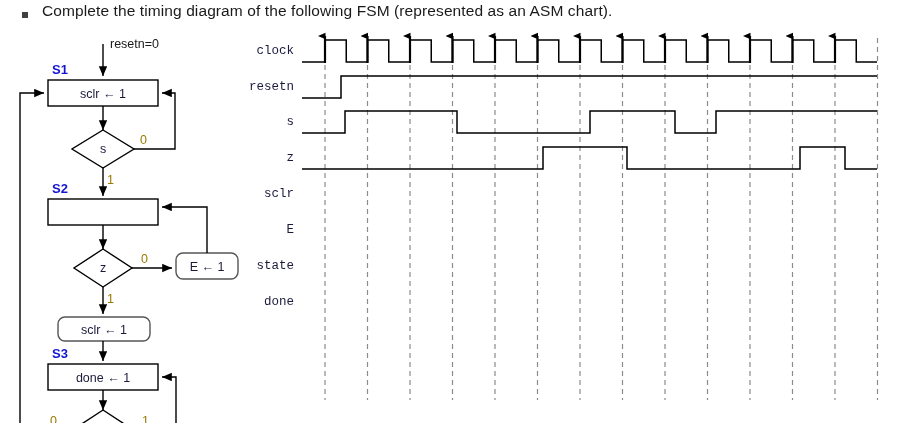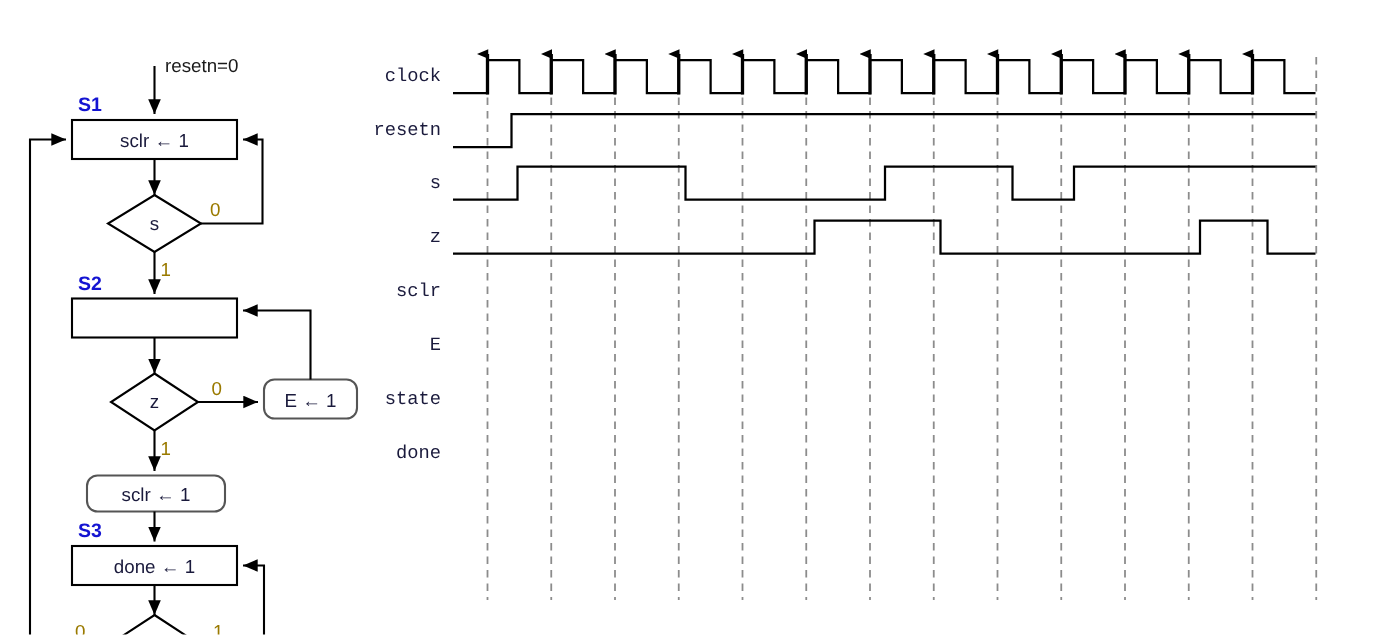--- a/index.html
+++ b/index.html
@@ -20,20 +20,24 @@
 
   
   #timing-diagram{position:absolute;left:232px;top:26px;width:684px;height:397px;text-align:center;}
   #timing-svg{position:absolute;left:0;top:0;}
 </style>
 </head>
 <body>
 
 <div class="root">
 
+  <div id="question-row">
+    <div id="bullet-marker"></div>
+    <div id="question-text">Complete the timing diagram of the following FSM (represented as an ASM chart).</div>
+  </div>
 
   <div id="asm-chart">
     <svg id="asm-svg" width="250" height="403" viewBox="0 0 250 403">
       <defs>
         <marker id="arrowhead" markerWidth="8" markerHeight="8" refX="7" refY="3" orient="auto" markerUnits="strokeWidth">
           <path d="M0,0 L7,3 L0,6 z" fill="#000000"></path>
         </marker>
       </defs>
 
       <g stroke="#000000" stroke-width="1.4" fill="none">

